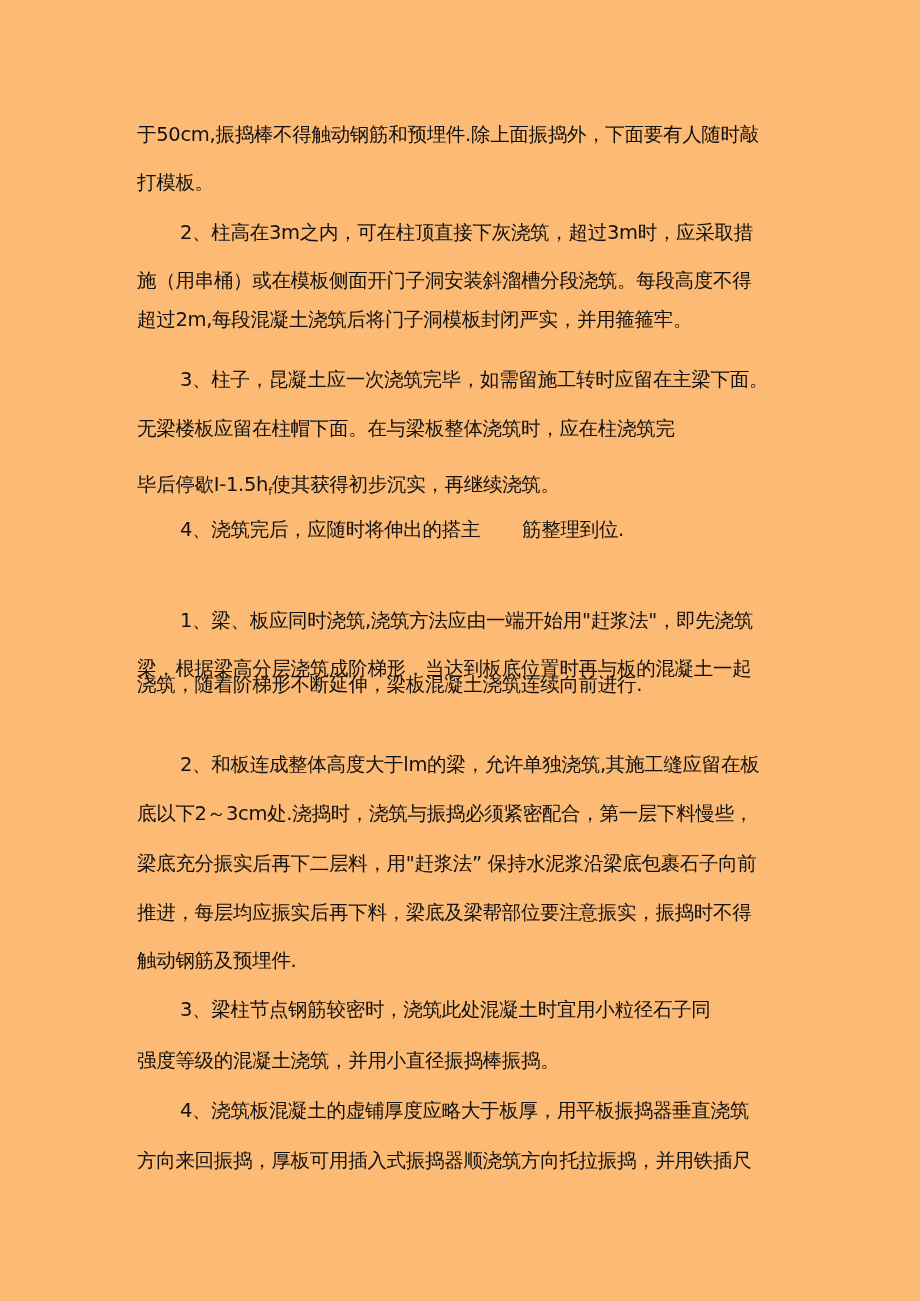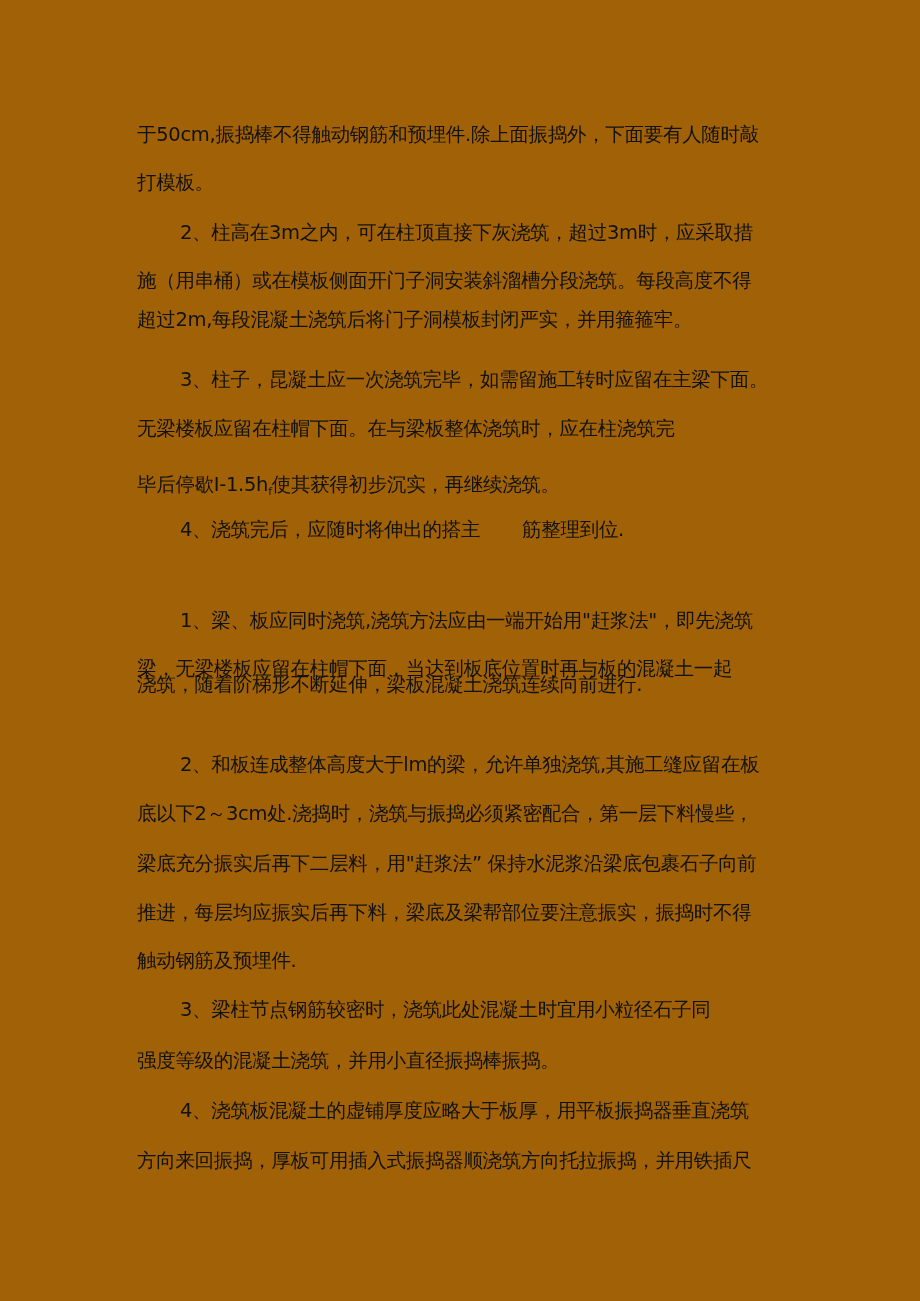--- a/index.html
+++ b/index.html
@@ -1,21 +1,21 @@
 <!DOCTYPE html>
 <html><head>
 <meta charset="utf-8">
 <style>
   html, body { margin: 0; padding: 0; background: #ffffff; }
   body {
     width: 920px; height: 1301px; position: relative; overflow: hidden;
     font-family: "DejaVu Sans", "Liberation Sans", sans-serif;
     color: #111111;
   }
-  .page { position: absolute; left: 0; top: 0; width: 920px; height: 1301px; background: #a16207; }
+  .page { position: absolute; left: 0; top: 0; width: 920px; height: 1301px; background: #fdba74; }
   .line {
     position: absolute; left: 137px; white-space: nowrap;
     font-size: 19.5px; line-height: 26px; letter-spacing: -0.3px;
   }
   .line.indent { left: 180px; }
   .line.heading { font-weight: bold; }
   .sub { font-size: 11px; vertical-align: -4px; }
   .gap { display: inline-block; width: 42px; }
 </style>
 </head>
@@ -29,21 +29,21 @@
   <div class="line" style="top:307px">超过2m,每段混凝土浇筑后将门子洞模板封闭严实，并用箍箍牢。</div>
   <div class="line indent" style="top:367px">3、柱子，昆凝土应一次浇筑完毕，如需留施工转时应留在主梁下面。</div>
   <div class="line" style="top:416px">无梁楼板应留在柱帽下面。在与梁板整体浇筑时，应在柱浇筑完</div>
   <div class="line" style="top:472px">
     <span>毕后停歇I-1.5h</span><span class="sub">f</span><span>使其获得初步沉实，再继续浇筑。</span>
   </div>
   <div class="line indent" style="top:517px">
     <span>4、浇筑完后，应随时将伸出的搭主</span><span class="gap"></span><span>筋整理到位.</span>
   </div>
   <div class="line indent" style="top:608px">1、梁、板应同时浇筑,浇筑方法应由一端开始用"赶浆法"，即先浇筑</div>
-  <div class="line" style="top:656px">梁，无梁楼板应留在柱帽下面，当达到板底位置时再与板的混凝土一起</div>
+  <div class="line" style="top:656px">梁，根据梁高分层浇筑成阶梯形，当达到板底位置时再与板的混凝土一起</div>
   <div class="line" style="top:672px">浇筑，随着阶梯形不断延伸，梁板混凝土浇筑连续向前进行.</div>
   <div class="line indent" style="top:752px">2、和板连成整体高度大于lm的梁，允许单独浇筑,其施工缝应留在板</div>
   <div class="line" style="top:801px">底以下2～3cm处.浇捣时，浇筑与振捣必须紧密配合，第一层下料慢些，</div>
   <div class="line" style="top:851px">梁底充分振实后再下二层料，用"赶浆法” 保持水泥浆沿梁底包裹石子向前</div>
   <div class="line" style="top:900px">推进，每层均应振实后再下料，梁底及梁帮部位要注意振实，振捣时不得</div>
   <div class="line" style="top:948px">触动钢筋及预埋件.</div>
   <div class="line indent" style="top:997px">3、梁柱节点钢筋较密时，浇筑此处混凝土时宜用小粒径石子同</div>
   <div class="line" style="top:1048px">强度等级的混凝土浇筑，并用小直径振捣棒振捣。</div>
   <div class="line indent" style="top:1098px">4、浇筑板混凝土的虚铺厚度应略大于板厚，用平板振捣器垂直浇筑</div>
   <div class="line" style="top:1148px">方向来回振捣，厚板可用插入式振捣器顺浇筑方向托拉振捣，并用铁插尺</div>

